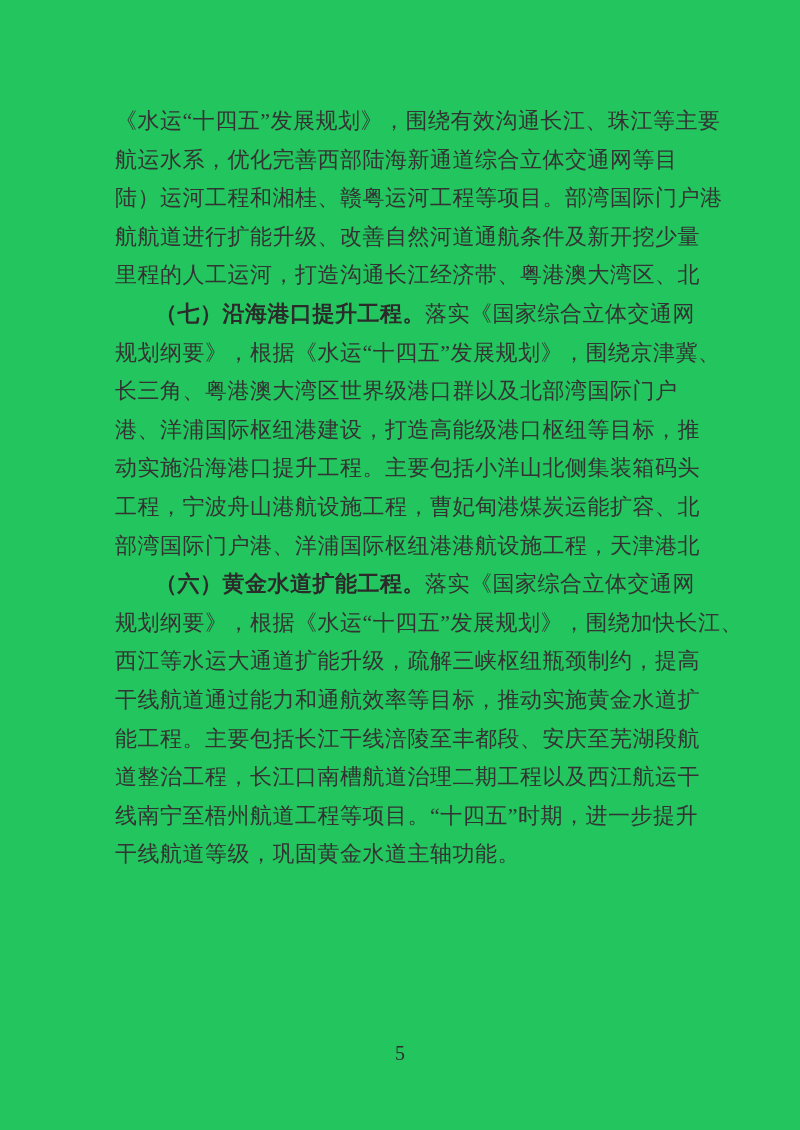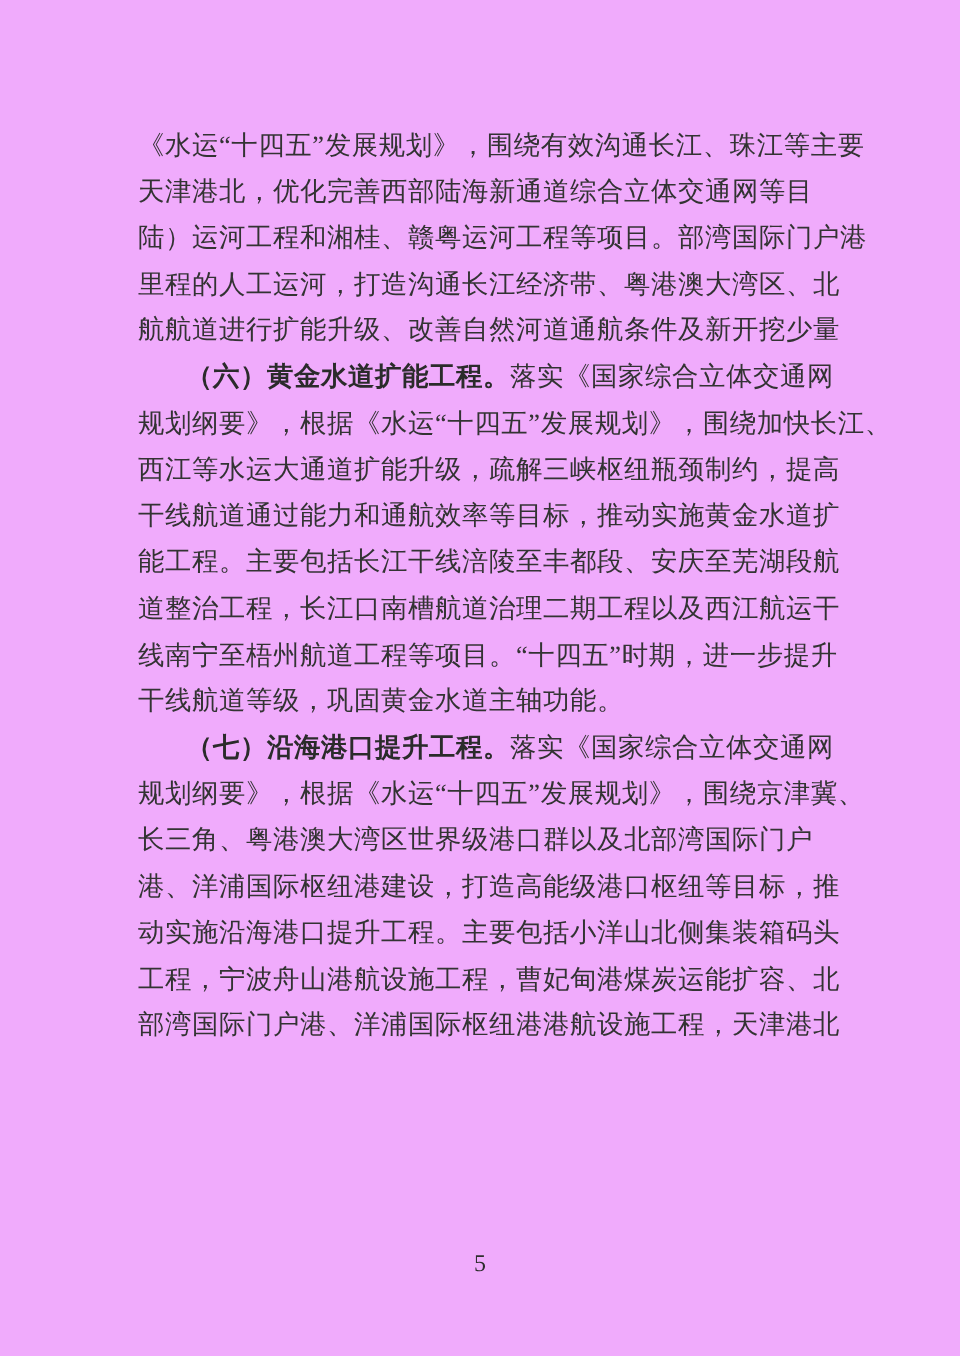--- a/index.html
+++ b/index.html
@@ -6,21 +6,21 @@
   body {
     width: 800px;
     height: 1130px;
     background: #ffffff;
     font-family: "Liberation Serif", "DejaVu Serif", serif;
   }
   .page {
     position: relative;
     width: 800px;
     height: 1130px;
-    background: #f0abfc;
+    background: #22c55e;
     overflow: hidden;
   }
   .text-block {
     position: absolute;
     left: 115px;
     top: 102px;
     width: 570px;
     color: #333333;
     font-size: 22px;
     line-height: 38.6px;
@@ -45,47 +45,47 @@
   }
 </style>
 </head>
 <body>
 
 <div class="page">
   <div class="text-block">
 
     <div class="para">
       <div class="line">《水运“十四五”发展规划》，围绕有效沟通长江、珠江等主要</div>
-      <div class="line">天津港北，优化完善西部陆海新通道综合立体交通网等目</div>
+      <div class="line">航运水系，优化完善西部陆海新通道综合立体交通网等目</div>
       <div class="line">陆）运河工程和湘桂、赣粤运河工程等项目。部湾国际门户港</div>
+      <div class="line">航航道进行扩能升级、改善自然河道通航条件及新开挖少量</div>
       <div class="line">里程的人工运河，打造沟通长江经济带、粤港澳大湾区、北</div>
-      <div class="line">航航道进行扩能升级、改善自然河道通航条件及新开挖少量</div>
+    </div>
+
+    <div class="para">
+      <div class="line indent">
+        <span class="lead-bold">（七）沿海港口提升工程。</span><span>落实《国家综合立体交通网</span>
+      </div>
+      <div class="line">规划纲要》，根据《水运“十四五”发展规划》，围绕京津冀、</div>
+      <div class="line">长三角、粤港澳大湾区世界级港口群以及北部湾国际门户</div>
+      <div class="line">港、洋浦国际枢纽港建设，打造高能级港口枢纽等目标，推</div>
+      <div class="line">动实施沿海港口提升工程。主要包括小洋山北侧集装箱码头</div>
+      <div class="line">工程，宁波舟山港航设施工程，曹妃甸港煤炭运能扩容、北</div>
+      <div class="line">部湾国际门户港、洋浦国际枢纽港港航设施工程，天津港北</div>
     </div>
 
     <div class="para">
       <div class="line indent">
         <span class="lead-bold">（六）黄金水道扩能工程。</span><span>落实《国家综合立体交通网</span>
       </div>
       <div class="line">规划纲要》，根据《水运“十四五”发展规划》，围绕加快长江、</div>
       <div class="line">西江等水运大通道扩能升级，疏解三峡枢纽瓶颈制约，提高</div>
       <div class="line">干线航道通过能力和通航效率等目标，推动实施黄金水道扩</div>
       <div class="line">能工程。主要包括长江干线涪陵至丰都段、安庆至芜湖段航</div>
       <div class="line">道整治工程，长江口南槽航道治理二期工程以及西江航运干</div>
       <div class="line">线南宁至梧州航道工程等项目。“十四五”时期，进一步提升</div>
       <div class="line">干线航道等级，巩固黄金水道主轴功能。</div>
     </div>
 
-    <div class="para">
-      <div class="line indent">
-        <span class="lead-bold">（七）沿海港口提升工程。</span><span>落实《国家综合立体交通网</span>
-      </div>
-      <div class="line">规划纲要》，根据《水运“十四五”发展规划》，围绕京津冀、</div>
-      <div class="line">长三角、粤港澳大湾区世界级港口群以及北部湾国际门户</div>
-      <div class="line">港、洋浦国际枢纽港建设，打造高能级港口枢纽等目标，推</div>
-      <div class="line">动实施沿海港口提升工程。主要包括小洋山北侧集装箱码头</div>
-      <div class="line">工程，宁波舟山港航设施工程，曹妃甸港煤炭运能扩容、北</div>
-      <div class="line">部湾国际门户港、洋浦国际枢纽港港航设施工程，天津港北</div>
-    </div>
-
   </div>
 
   <div class="page-number">5</div>
 </div>
 
 </body></html>

